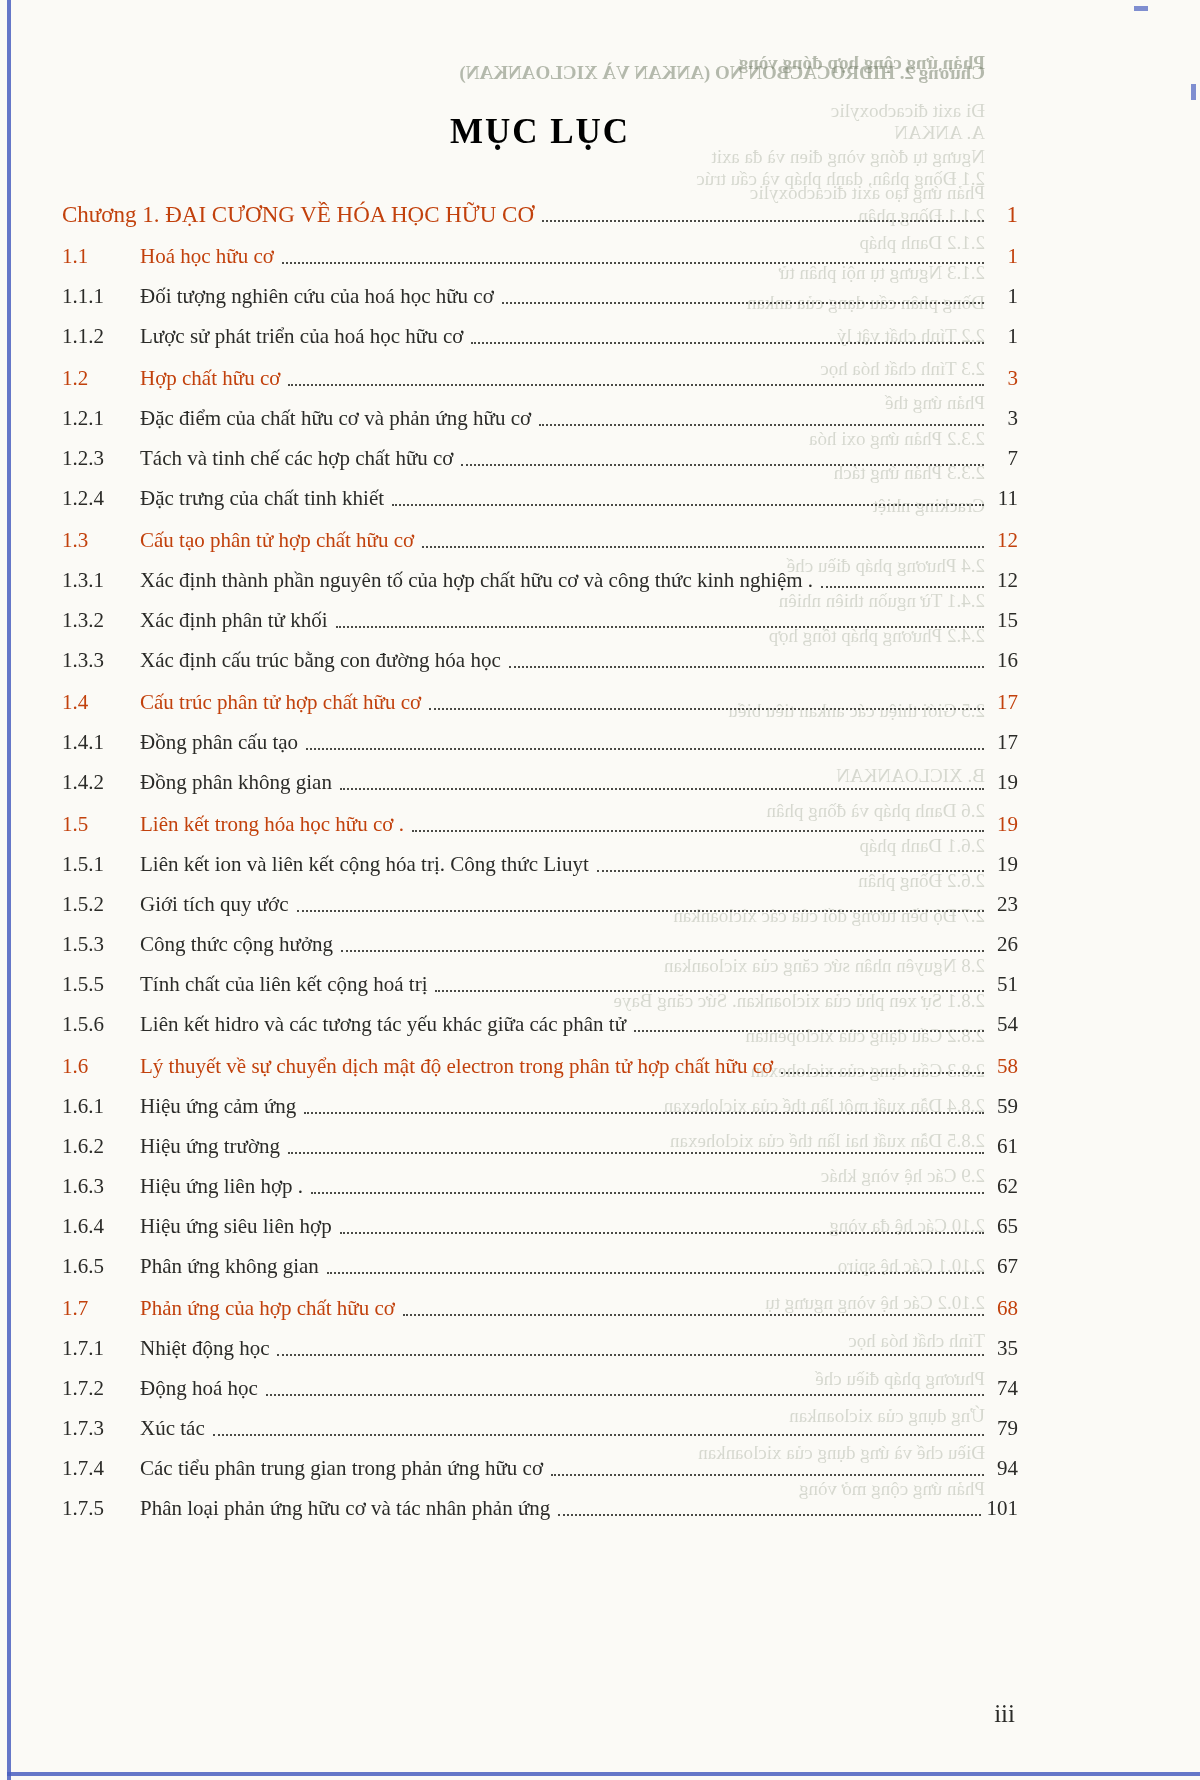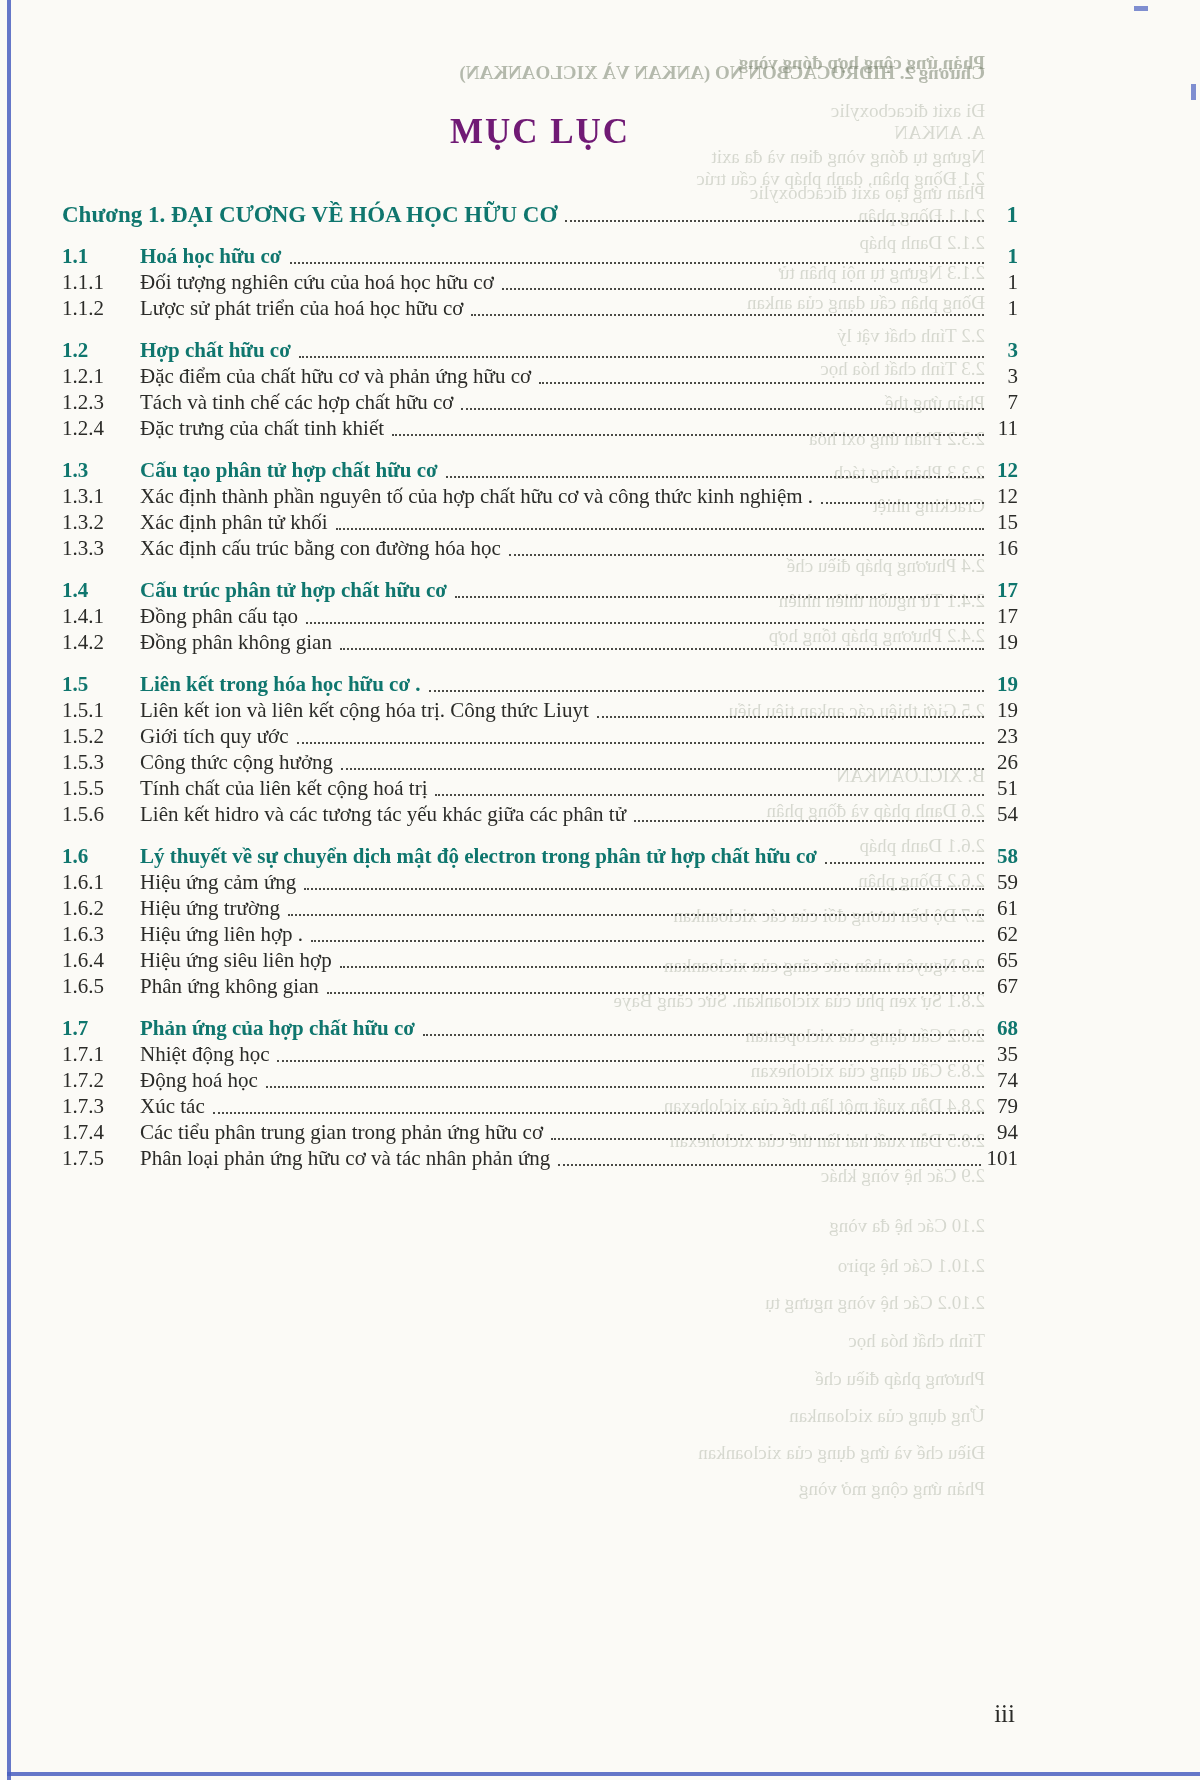--- a/index.html
+++ b/index.html
@@ -24,31 +24,31 @@
   .ghost.strong { opacity:0.5; font-weight:bold; }
 
   .content { position:absolute; left:62px; right:182px; top:92px; }
 
   .title {
     text-align:center;
     font-weight:bold;
     font-size:35px;
     letter-spacing:2px;
     margin:20px 0 50px 0;
-    color:#701a75;
+    color:#000000;
   }
 
   .row {
     display:flex;
     align-items:baseline;
     font-size:21px;
     line-height:25px;
-    margin-top:1px;
-  }
-  .row.bold { font-weight:bold; color:#0f766e; }
+    margin-top:15px;
+  }
+  .row.bold { font-weight:normal; color:#c2410c; }
   .row.section { margin-top:17px; }
   .row.chapter {
     font-size:23px;
     margin-top:0;
     margin-bottom:16px;
   }
   .num { flex:none; width:78px; }
   .etitle { flex:none; max-width:760px; white-space:nowrap; }
   .leader {
     flex:1;

